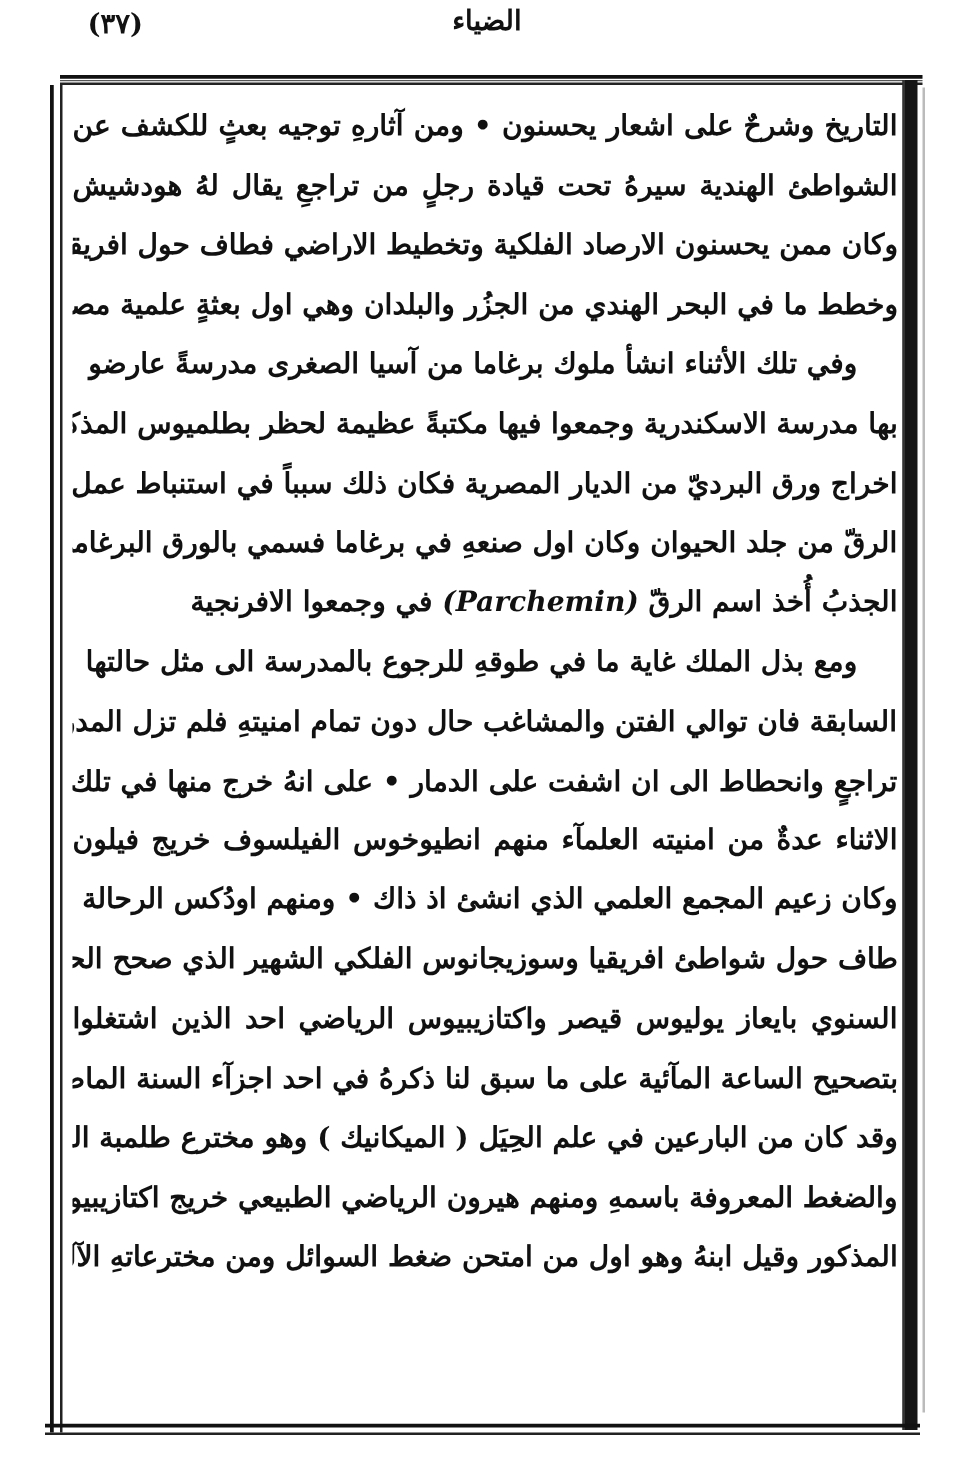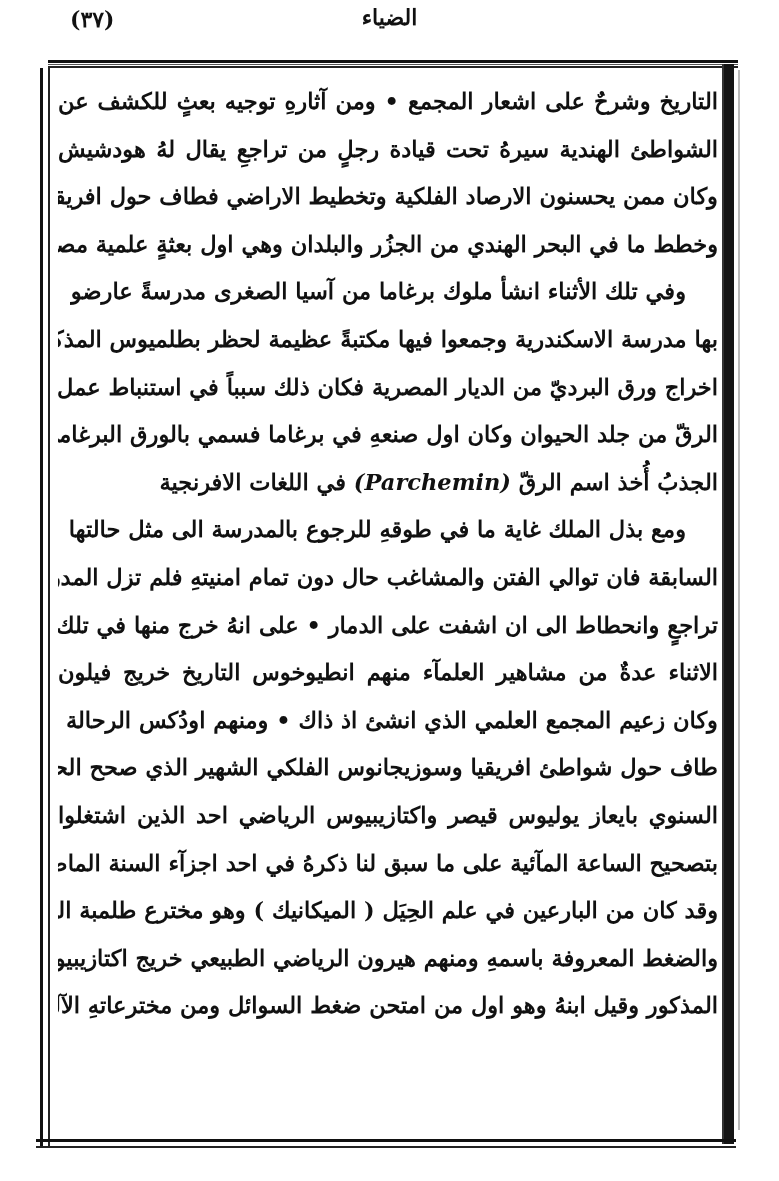--- a/index.html
+++ b/index.html
@@ -140,33 +140,33 @@
   <div class="page-number">(٣٧)</div>
 </div>
 
 <div class="frame-top"></div>
 <div class="frame-left"></div>
 <div class="frame-right"></div>
 <div class="frame-right-outer"></div>
 <div class="frame-bottom"></div>
 
 <div class="text-block">
-  <span class="line">التاريخ وشرحٌ على اشعار المجمع • ومن آثارهِ توجيه بعثٍ للكشف عن</span>
+  <span class="line">التاريخ وشرحٌ على اشعار يحسنون • ومن آثارهِ توجيه بعثٍ للكشف عن</span>
   <span class="line">الشواطئ الهندية سيرهُ تحت قيادة رجلٍ من تراجعِ يقال لهُ هودشيش</span>
   <span class="line">وكان ممن يحسنون الارصاد الفلكية وتخطيط الاراضي فطاف حول افريقيا</span>
   <span class="line">وخطط ما في البحر الهندي من الجزُر والبلدان وهي اول بعثةٍ علمية مصرية</span>
   <span class="line indent">وفي تلك الأثناء انشأ ملوك برغاما من آسيا الصغرى مدرسةً عارضوا</span>
   <span class="line">بها مدرسة الاسكندرية وجمعوا فيها مكتبةً عظيمة لحظر بطلميوس المذكور</span>
   <span class="line">اخراج ورق البرديّ من الديار المصرية فكان ذلك سبباً في استنباط عمل</span>
   <span class="line">الرقّ من جلد الحيوان وكان اول صنعهِ في برغاما فسمي بالورق البرغامي</span>
-  <span class="line last"><span>الجذبُ أُخذ اسم الرقّ</span> <span class="latin">(Parchemin)</span> <span>في اللغات الافرنجية</span></span>
+  <span class="line last"><span>الجذبُ أُخذ اسم الرقّ</span> <span class="latin">(Parchemin)</span> <span>في وجمعوا الافرنجية</span></span>
   <span class="line indent">ومع بذل الملك غاية ما في طوقهِ للرجوع بالمدرسة الى مثل حالتها</span>
   <span class="line">السابقة فان توالي الفتن والمشاغب حال دون تمام امنيتهِ فلم تزل المدرسة في</span>
   <span class="line">تراجعٍ وانحطاط الى ان اشفت على الدمار • على انهُ خرج منها في تلك</span>
-  <span class="line">الاثناء عدةٌ من مشاهير العلمآء منهم انطيوخوس التاريخ خريج فيلون</span>
+  <span class="line">الاثناء عدةٌ من امنيته العلمآء منهم انطيوخوس الفيلسوف خريج فيلون</span>
   <span class="line">وكان زعيم المجمع العلمي الذي انشئ اذ ذاك • ومنهم اودُكس الرحالة الذي</span>
   <span class="line">طاف حول شواطئ افريقيا وسوزيجانوس الفلكي الشهير الذي صحح الحساب</span>
   <span class="line">السنوي بايعاز يوليوس قيصر واكتازيبيوس الرياضي احد الذين اشتغلوا</span>
   <span class="line">بتصحيح الساعة المآئية على ما سبق لنا ذكرهُ في احد اجزآء السنة الماضية</span>
   <span class="line">وقد كان من البارعين في علم الحِيَل ( الميكانيك ) وهو مخترع طلمبة الجذب</span>
   <span class="line">والضغط المعروفة باسمهِ ومنهم هيرون الرياضي الطبيعي خريج اكتازيبيوس</span>
   <span class="line">المذكور وقيل ابنهُ وهو اول من امتحن ضغط السوائل ومن مخترعاتهِ الآلة</span>
 </div>
 
 </body></html>

